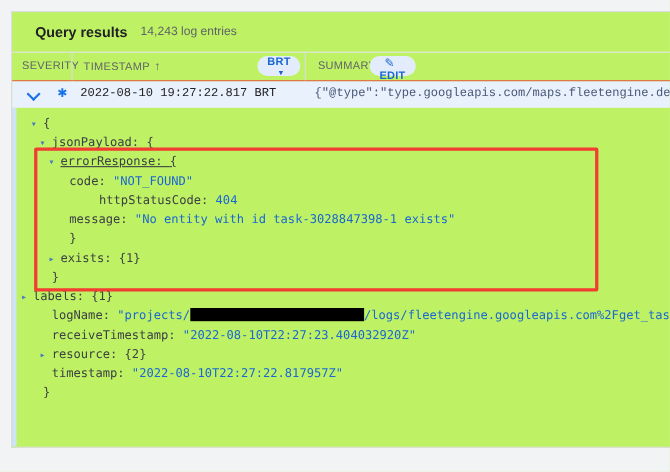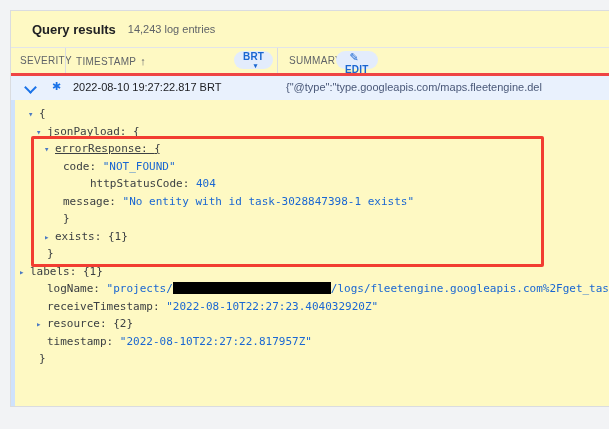--- a/index.html
+++ b/index.html
@@ -4,33 +4,33 @@
 <style>
   html,body{margin:0;padding:0;}
   body{
     width:609px;height:429px;position:relative;overflow:hidden;
     background:#f2f3f5;
     font-family:"Liberation Sans", sans-serif;
     -webkit-font-smoothing:antialiased;
   }
   .card{
     position:absolute;left:10px;top:10px;right:0;height:395px;
-    background:#fef9c3;border:1px solid #dadce0;border-right:none;
+    background:#bef264;border:1px solid #dadce0;border-right:none;
     box-sizing:content-box;overflow:hidden;
   }
   
   .titlebar{
     height:36px;border-bottom:1px solid #e3e5e8;
     display:flex;align-items:center;padding-left:21px;
   }
   .title{font-size:13px;font-weight:bold;color:#202124;}
   .count{font-size:11px;color:#5f6368;margin-left:12px;}
   
   .colheader{
-    position:relative;height:25px;border-bottom:3px solid #ef4444;
+    position:relative;height:25px;border-bottom:1px solid #ef4444;
     font-size:10px;color:#5f6368;letter-spacing:.3px;
   }
   .colheader .lbl{position:absolute;top:7px;white-space:nowrap;}
   .col-div{position:absolute;top:0;bottom:0;width:1px;background:#dadce0;}
   .chip{
     position:absolute;top:3px;height:18px;border-radius:10px;
     background:#e3ecfc;color:#1a66d0;font-size:10px;font-weight:bold;
     display:flex;align-items:center;padding:0 9px;letter-spacing:.2px;cursor:pointer;flex-direction:column;
   }
   .chip .dd{font-size:7px;margin-left:4px;}
@@ -41,21 +41,21 @@
     position:relative;height:24px;background:#e9f1fd;overflow:hidden;white-space:nowrap;
   }
   .chev{
     position:absolute;left:15px;top:7px;width:7px;height:7px;
     border-right:2px solid #1a73e8;border-bottom:2px solid #1a73e8;
     transform:rotate(45deg);cursor:pointer;
   }
   .sev{
     position:absolute;left:41px;top:4px;font-size:11px;color:#1a73e8;
   }
-  .mono{font-family:Liberation Sans, sans-serif;}
+  .mono{font-family:Liberation Mono, monospace;}
   .row-ts{position:absolute;left:62px;top:5px;font-size:11px;color:#202124;}
   .row-sum{position:absolute;left:275px;top:5px;font-size:11px;color:#4a5878;}
   
   .jsonarea{position:relative;height:308px;overflow:hidden;padding-top:5px;box-sizing:border-box;}
   .accent{position:absolute;left:0;top:0;bottom:0;width:4px;background:#cfe2fc;}
   .jl{
     white-space:pre;font-family:"DejaVu Sans Mono", monospace;
     font-size:11px;line-height:17.5px;height:17.5px;color:#3c4043;
   }
   .jl .tri{display:inline-block;width:11px;color:#4c7ac2;font-size:9px;cursor:pointer;}

